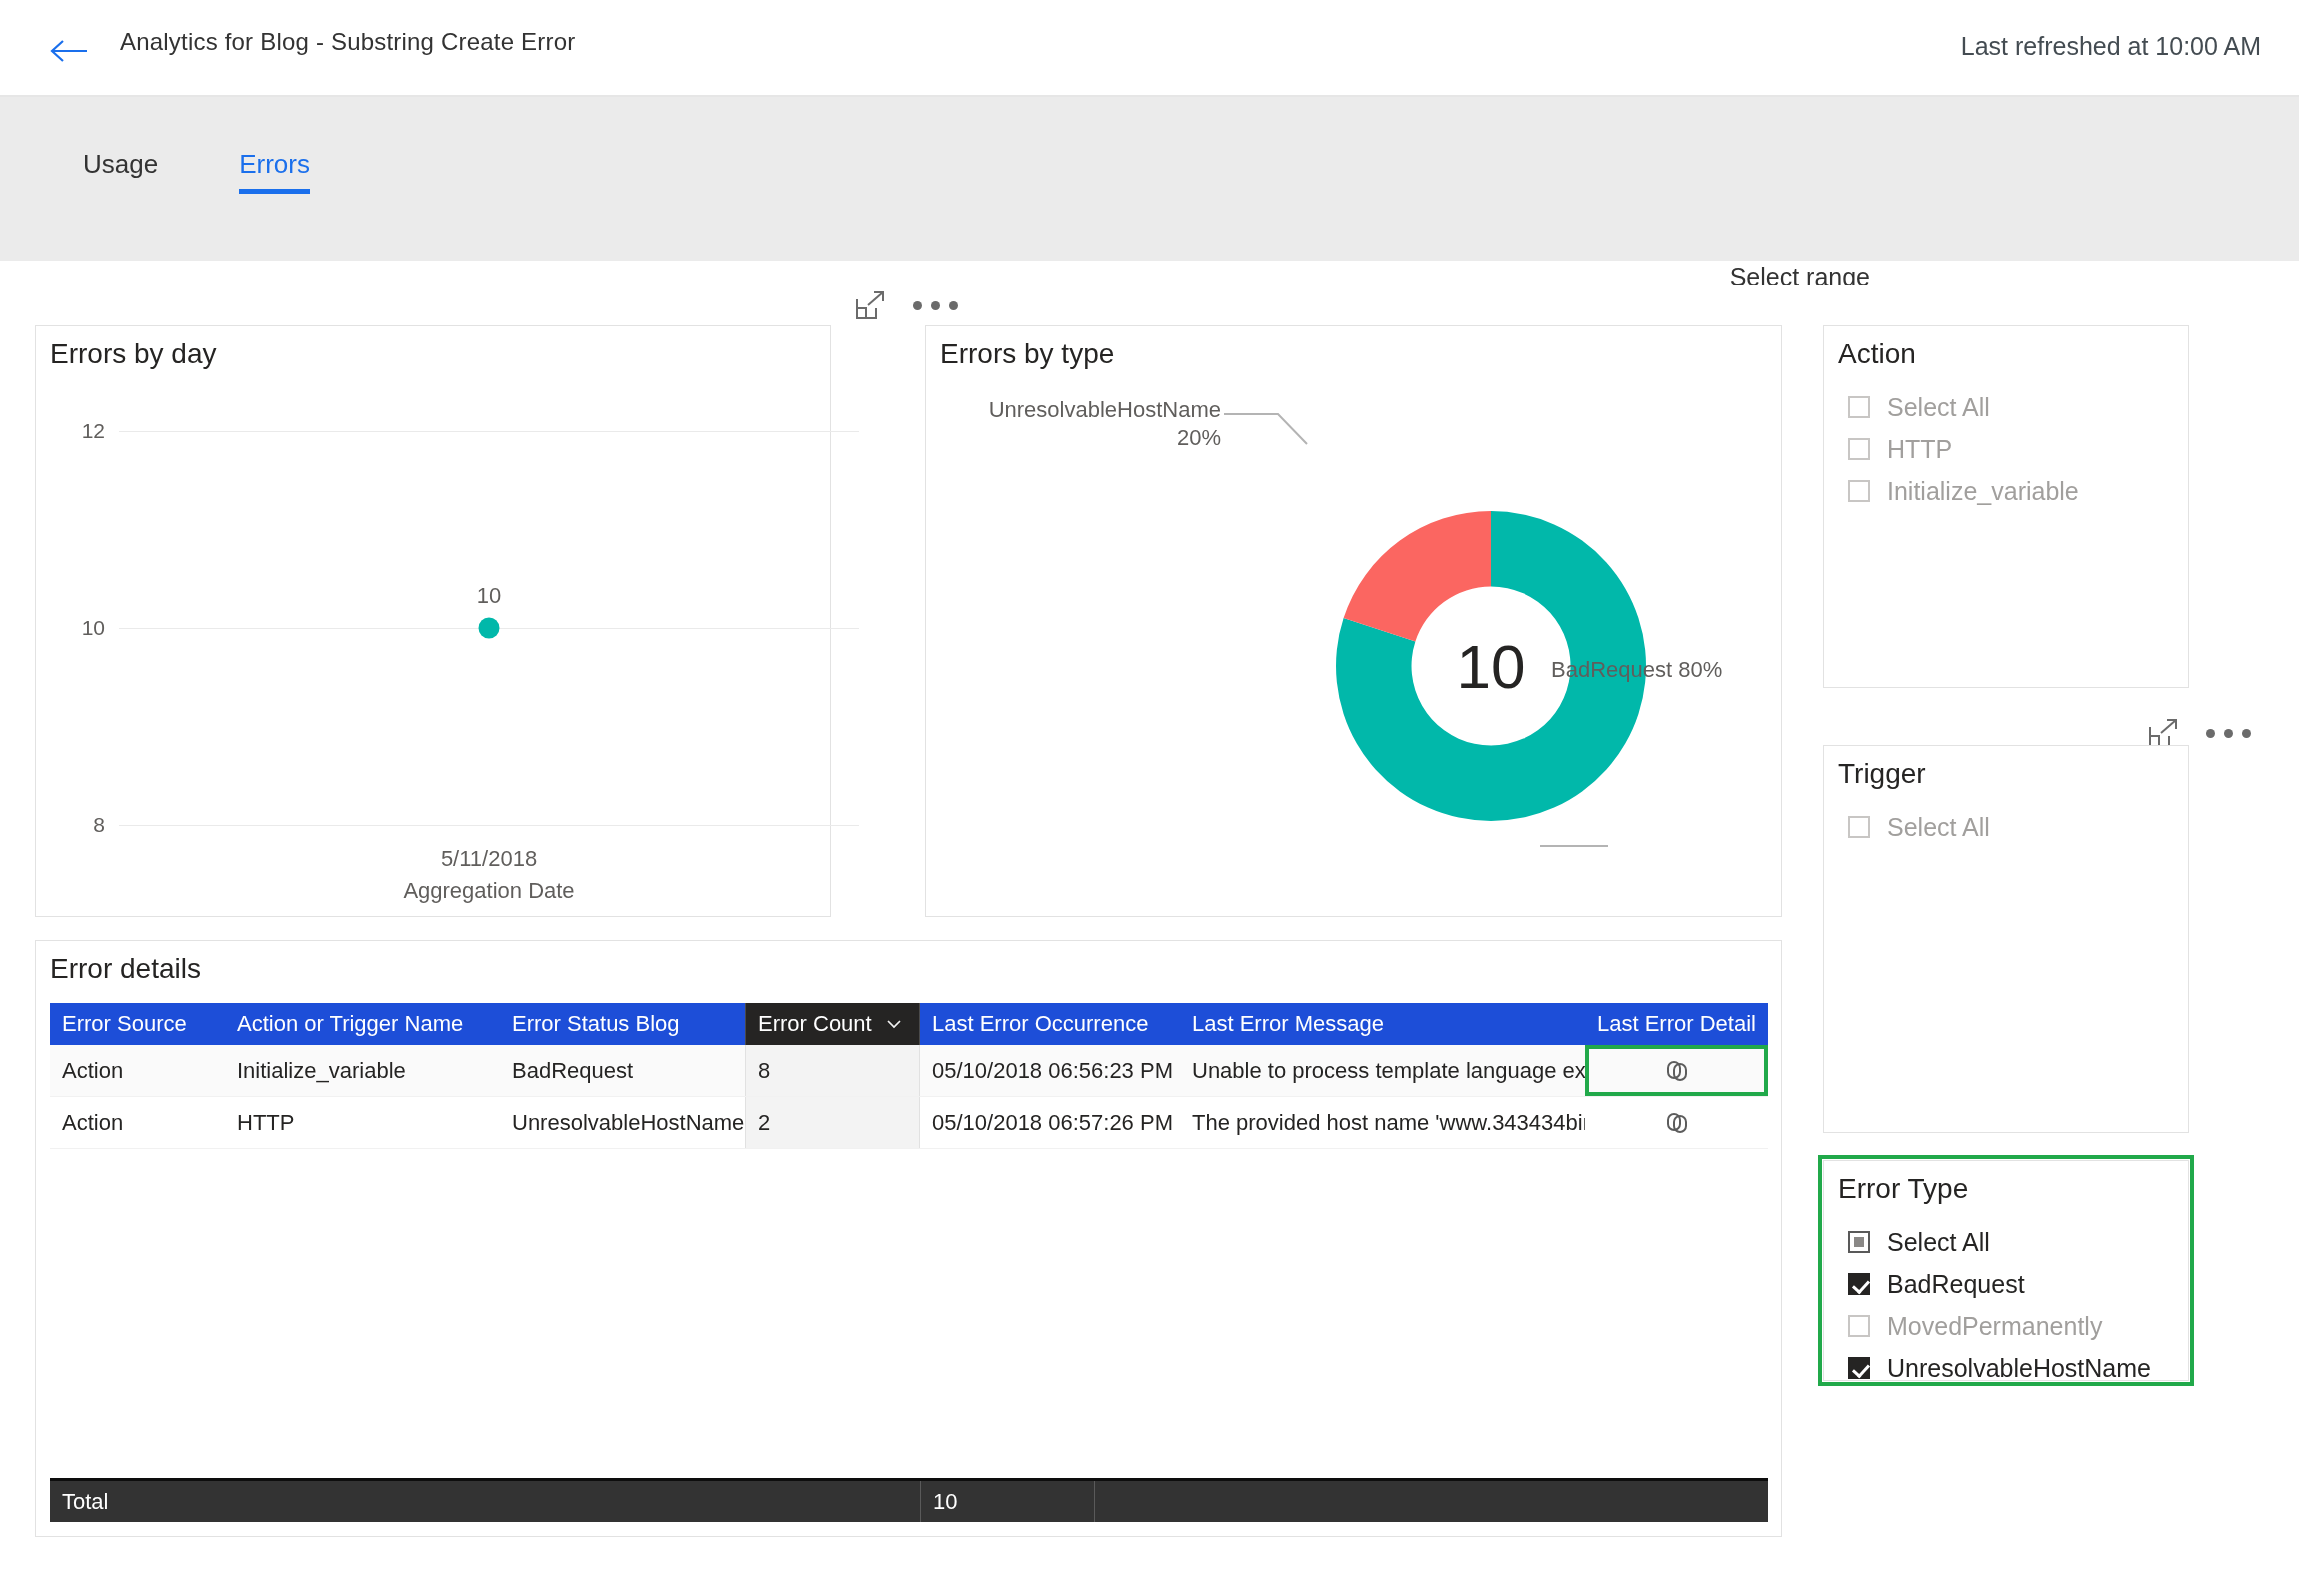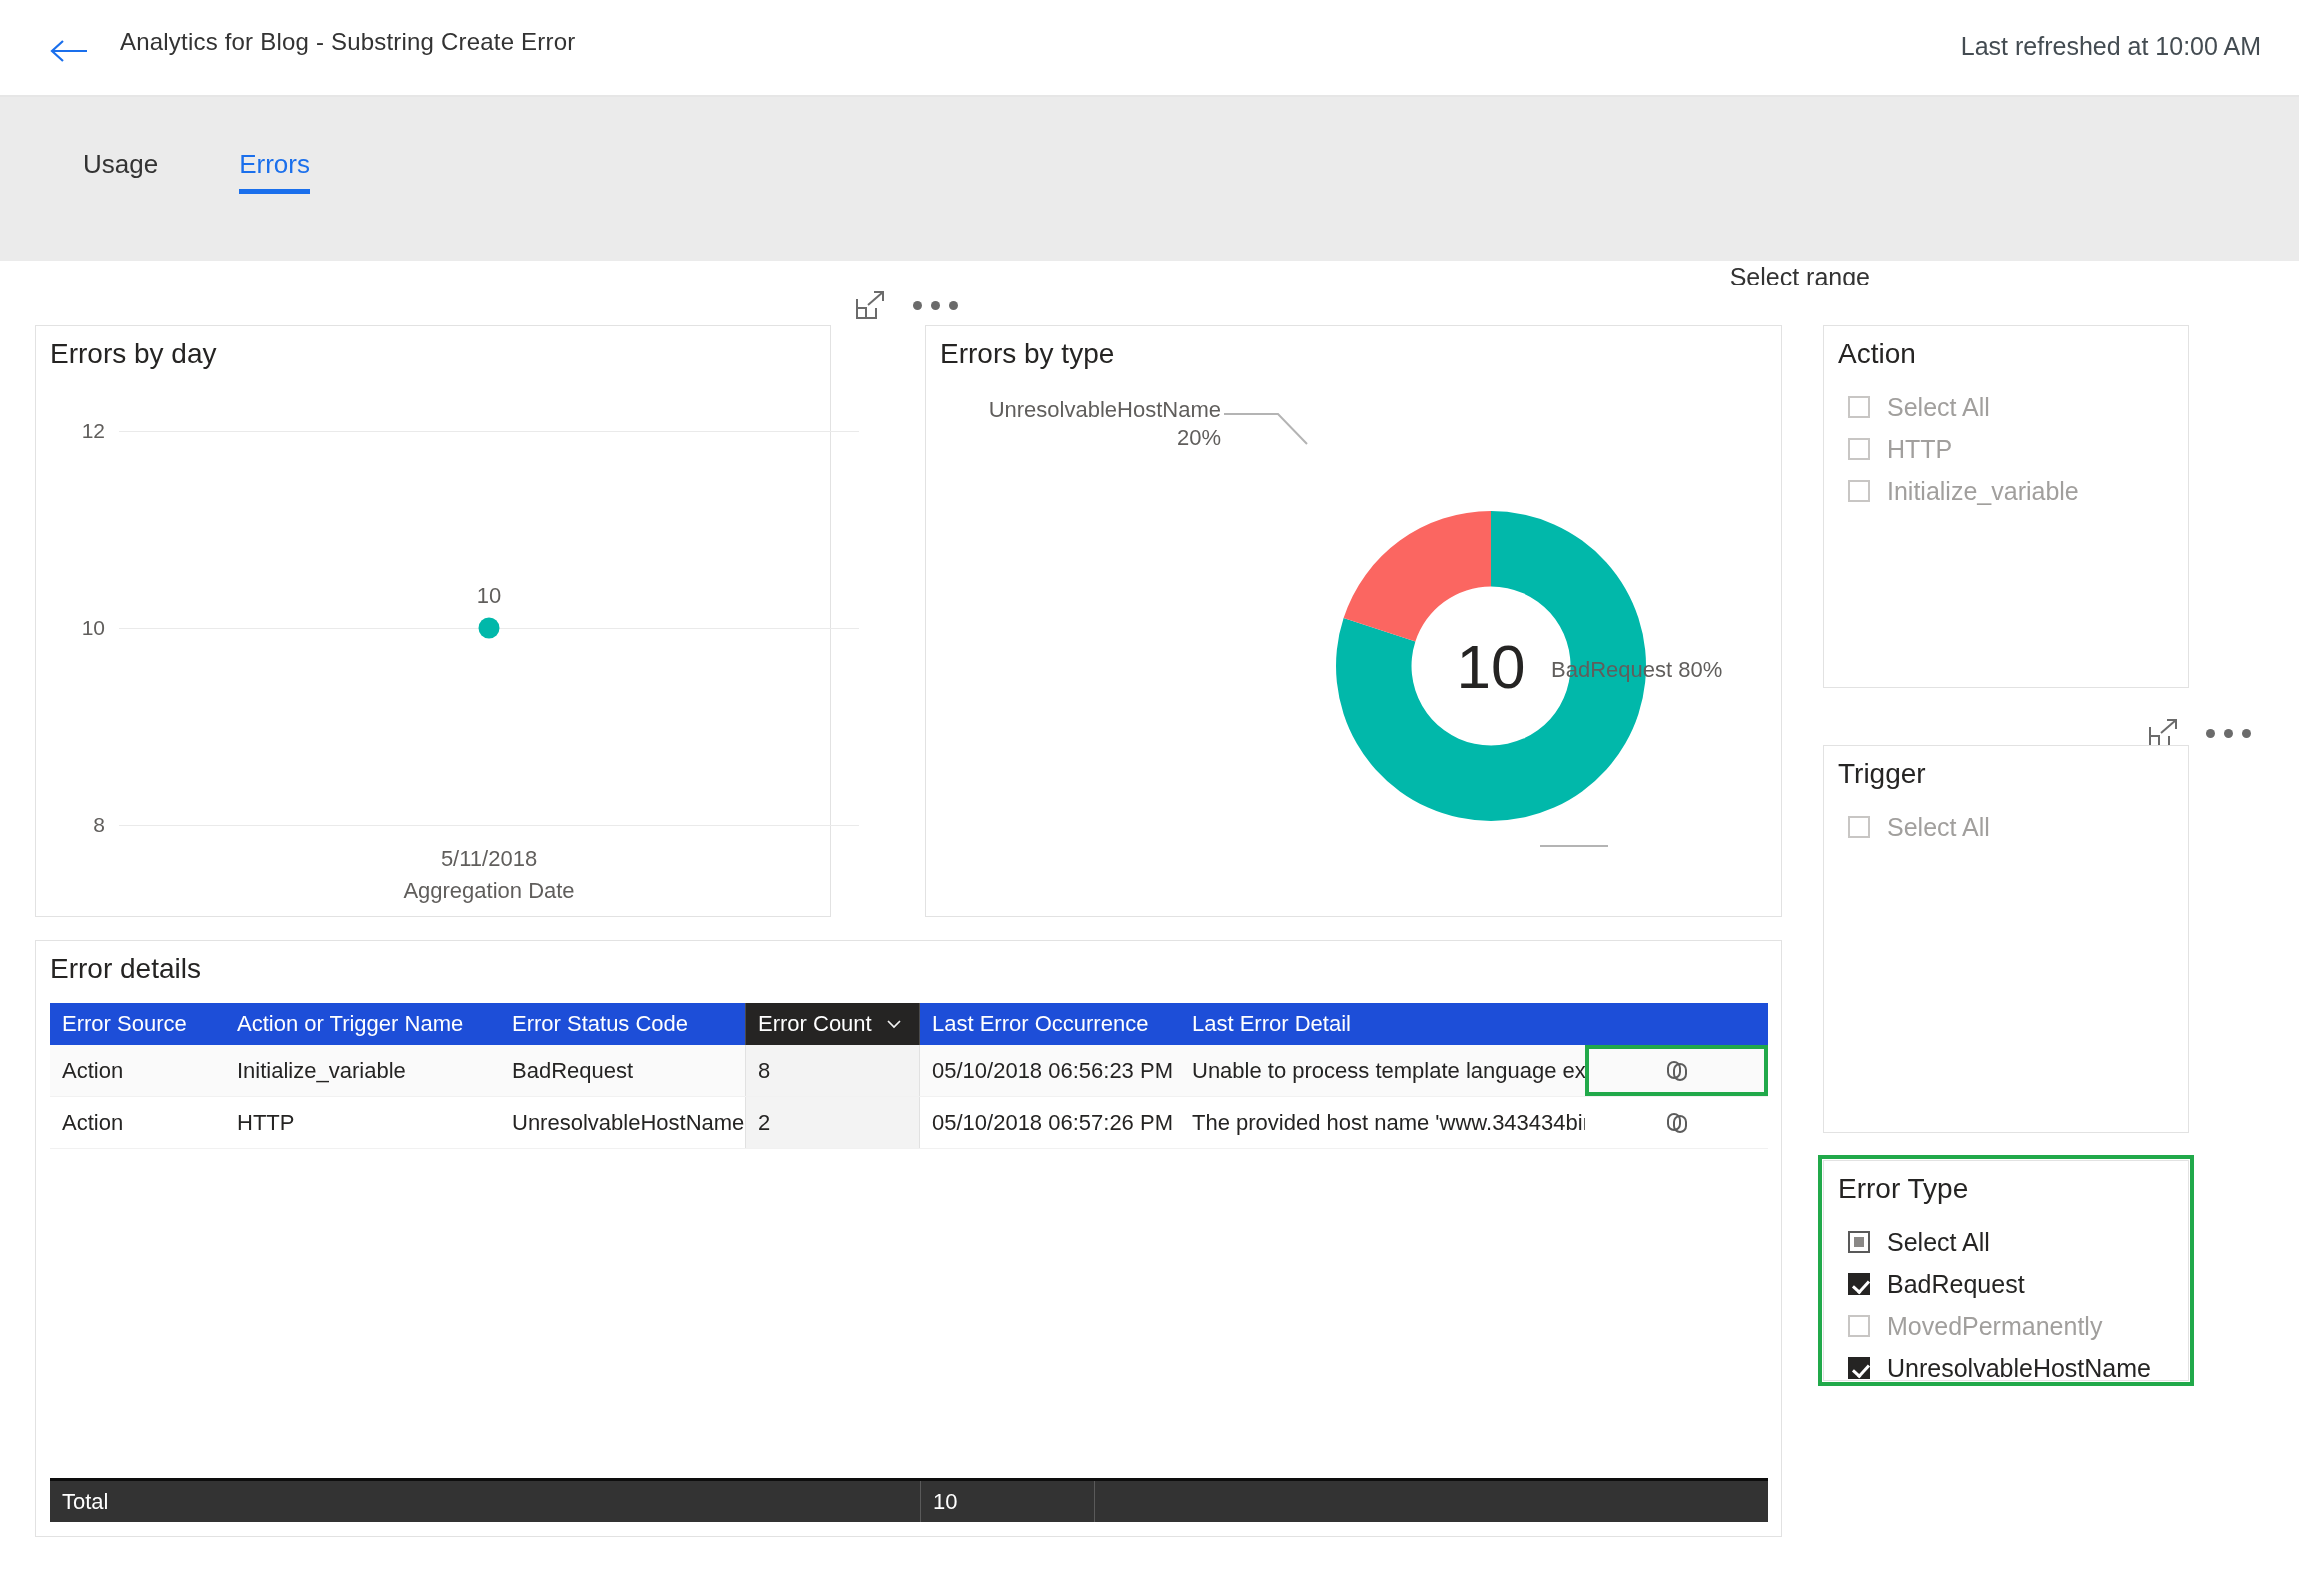--- a/index.html
+++ b/index.html
@@ -366,28 +366,29 @@
 </div>
 
 <div class="card" id="card-errordetails">
   <div class="card-title">Error details</div>
 
   <div class="tbl">
 
     <div class="tbl-row tbl-head">
       <div class="cell c0">Error Source</div>
       <div class="cell c1">Action or Trigger Name</div>
-      <div class="cell c2">Error Status Code</div>
+      <div class="cell c2">Error Status Blog</div>
       <div class="cell c3">
         <span>Error Count</span>
         <svg class="sortchev" viewBox="0 0 18 18">
           <path d="M3 6 L9 12 L15 6" fill="none" stroke="#ffffff" stroke-width="1.7"></path>
         </svg>
       </div>
       <div class="cell c4">Last Error Occurrence</div>
+      <div class="cell c5">Last Error Message</div>
       <div class="cell c6" style="justify-content:flex-start;padding-left:12px;">Last Error Detail</div>
     </div>
 
     <div class="tbl-row tbl-body-row alt">
       <div class="cell c0">Action</div>
       <div class="cell c1">Initialize_variable</div>
       <div class="cell c2">BadRequest</div>
       <div class="cell c3">8</div>
       <div class="cell c4">05/10/2018 06:56:23 PM</div>
       <div class="cell c5">Unable to process template language expres...</div>

